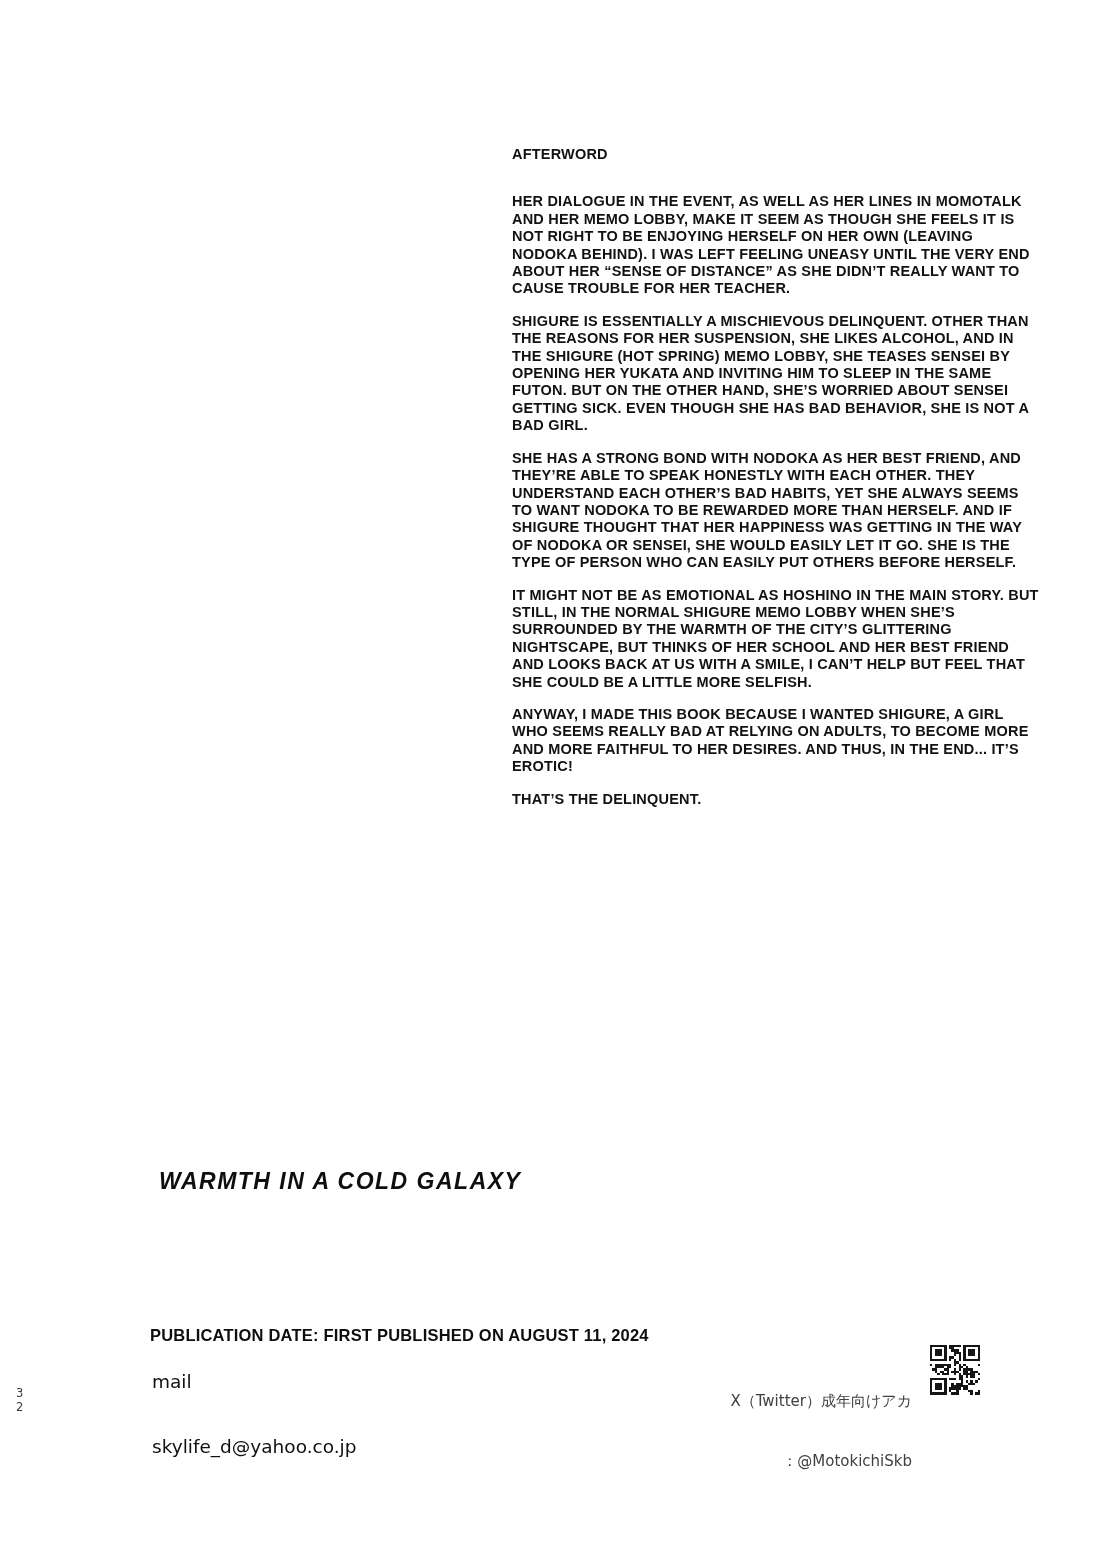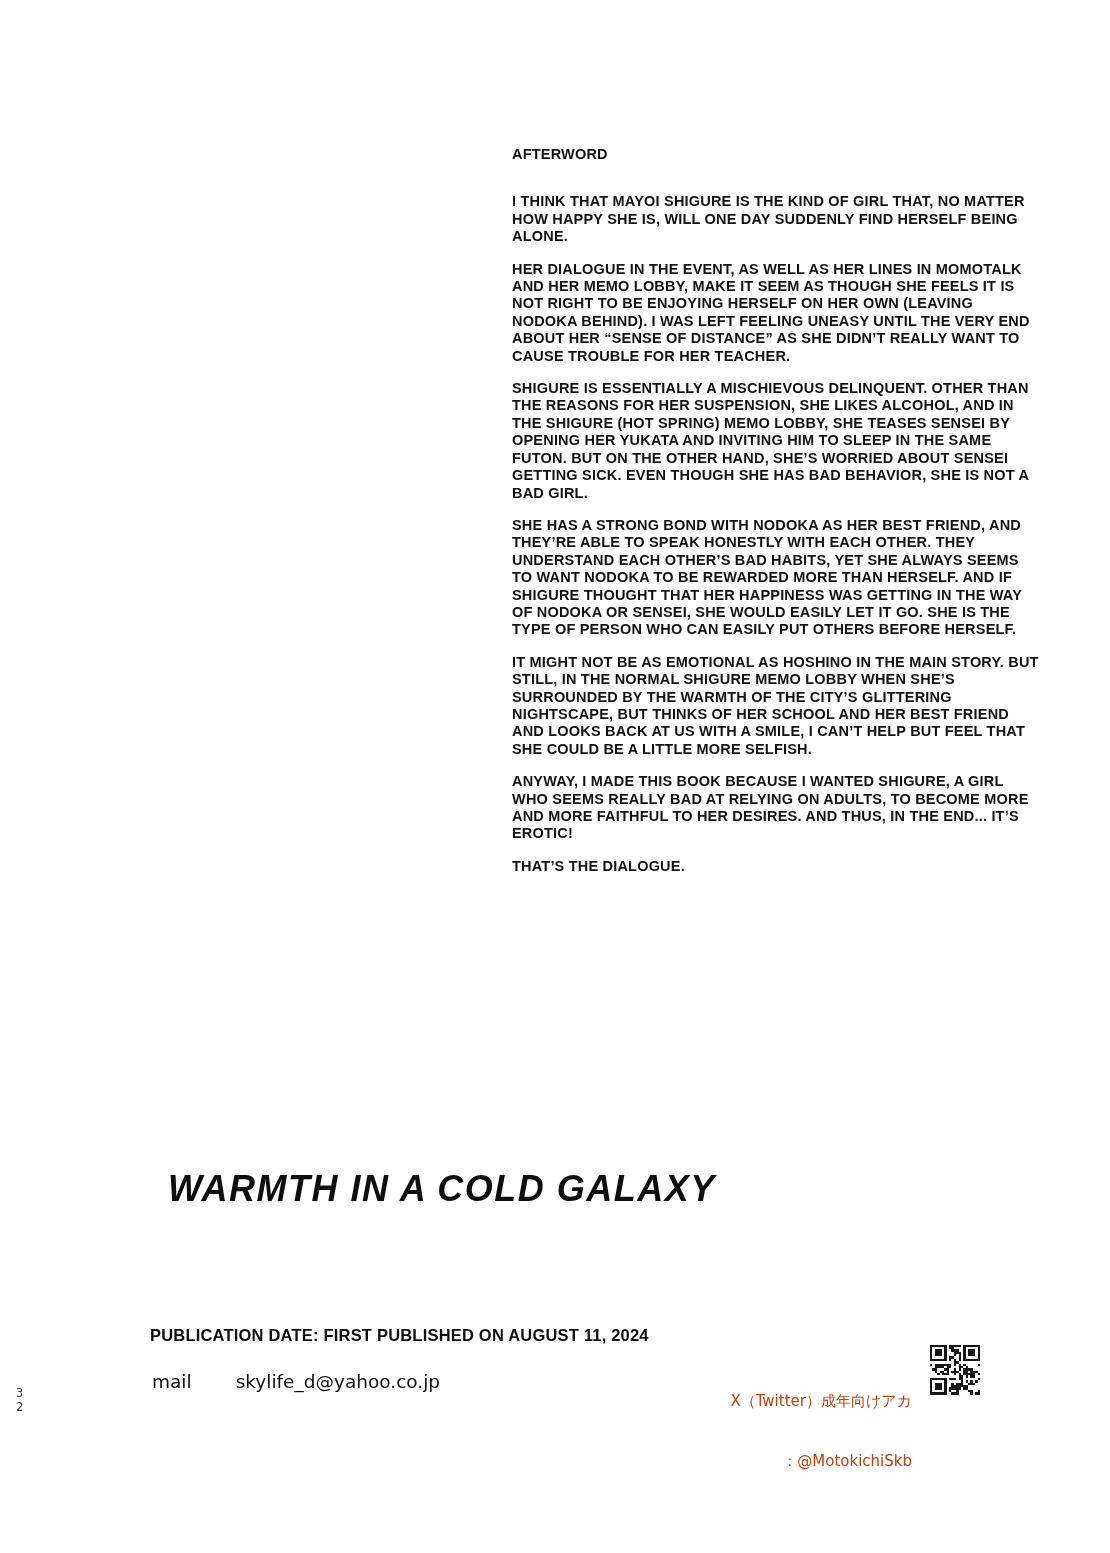--- a/index.html
+++ b/index.html
@@ -32,26 +32,26 @@
   }
   .afterword .heading {
     margin: 0 0 30px 0;
   }
   .afterword p {
     margin: 0 0 15px 0;
   }
   
   .book-title {
     position: absolute;
-    left: 168px;
+    left: 159px;
     top: 1168px;
     font-family: "Liberation Sans", sans-serif;
     font-weight: 700;
     font-style: italic;
-    font-size: 36px;
+    font-size: 23px;
     letter-spacing: 1.5px;
     color: #0e0e0e;
     white-space: nowrap;
   }
   
   .colophon {
     position: absolute;
     left: 150px;
     top: 1272px;
     font-family: "Liberation Sans", sans-serif;
@@ -67,32 +67,33 @@
   .mail-row {
     position: absolute;
     left: 152px;
     top: 1371px;
     display: flex;
     gap: 44px;
     font-family: "DejaVu Sans", sans-serif;
     font-weight: 400;
     font-size: 18.5px;
     color: #101010;
+    flex-direction: column;
   }
   
   .twitter-block {
     position: absolute;
     right: 198px;
     top: 1351px;
     text-align: right;
     font-family: "DejaVu Sans", sans-serif;
     font-weight: 400;
     font-size: 15px;
     line-height: 20px;
-    color: #c2410c;
+    color: #404040;
     white-space: pre;
   }
   
   .qr {
     position: absolute;
     left: 930px;
     top: 1343px;
     width: 50px;
     height: 53px;
   }
@@ -109,27 +110,26 @@
     text-align: center;
   }
 </style>
 </head>
 <body>
 
 <div class="page">
 
   <div class="afterword">
     <div class="heading">AFTERWORD</div>
-    <p>I THINK THAT MAYOI SHIGURE IS THE KIND OF GIRL THAT, NO MATTER HOW HAPPY SHE IS, WILL ONE DAY SUDDENLY FIND HERSELF BEING ALONE.</p>
     <p>HER DIALOGUE IN THE EVENT, AS WELL AS HER LINES IN MOMOTALK AND HER MEMO LOBBY, MAKE IT SEEM AS THOUGH SHE FEELS IT IS NOT RIGHT TO BE ENJOYING HERSELF ON HER OWN (LEAVING NODOKA BEHIND). I WAS LEFT FEELING UNEASY UNTIL THE VERY END ABOUT HER “SENSE OF DISTANCE” AS SHE DIDN’T REALLY WANT TO CAUSE TROUBLE FOR HER TEACHER.</p>
     <p>SHIGURE IS ESSENTIALLY A MISCHIEVOUS DELINQUENT. OTHER THAN THE REASONS FOR HER SUSPENSION, SHE LIKES ALCOHOL, AND IN THE SHIGURE (HOT SPRING) MEMO LOBBY, SHE TEASES SENSEI BY OPENING HER YUKATA AND INVITING HIM TO SLEEP IN THE SAME FUTON. BUT ON THE OTHER HAND, SHE’S WORRIED ABOUT SENSEI GETTING SICK. EVEN THOUGH SHE HAS BAD BEHAVIOR, SHE IS NOT A BAD GIRL.</p>
     <p>SHE HAS A STRONG BOND WITH NODOKA AS HER BEST FRIEND, AND THEY’RE ABLE TO SPEAK HONESTLY WITH EACH OTHER. THEY UNDERSTAND EACH OTHER’S BAD HABITS, YET SHE ALWAYS SEEMS TO WANT NODOKA TO BE REWARDED MORE THAN HERSELF. AND IF SHIGURE THOUGHT THAT HER HAPPINESS WAS GETTING IN THE WAY OF NODOKA OR SENSEI, SHE WOULD EASILY LET IT GO. SHE IS THE TYPE OF PERSON WHO CAN EASILY PUT OTHERS BEFORE HERSELF.</p>
     <p>IT MIGHT NOT BE AS EMOTIONAL AS HOSHINO IN THE MAIN STORY. BUT STILL, IN THE NORMAL SHIGURE MEMO LOBBY WHEN SHE’S SURROUNDED BY THE WARMTH OF THE CITY’S GLITTERING NIGHTSCAPE, BUT THINKS OF HER SCHOOL AND HER BEST FRIEND AND LOOKS BACK AT US WITH A SMILE, I CAN’T HELP BUT FEEL THAT SHE COULD BE A LITTLE MORE SELFISH.</p>
     <p>ANYWAY, I MADE THIS BOOK BECAUSE I WANTED SHIGURE, A GIRL WHO SEEMS REALLY BAD AT RELYING ON ADULTS, TO BECOME MORE AND MORE FAITHFUL TO HER DESIRES. AND THUS, IN THE END... IT’S EROTIC!</p>
-    <p>THAT’S THE DIALOGUE.</p>
+    <p>THAT’S THE DELINQUENT.</p>
   </div>
 
   <div class="book-title">WARMTH IN A COLD GALAXY</div>
 
   <div class="colophon">
     <div>PUBLICATION DATE: FIRST PUBLISHED ON AUGUST 11, 2024</div>
     
   </div>
 
   <div class="mail-row">

